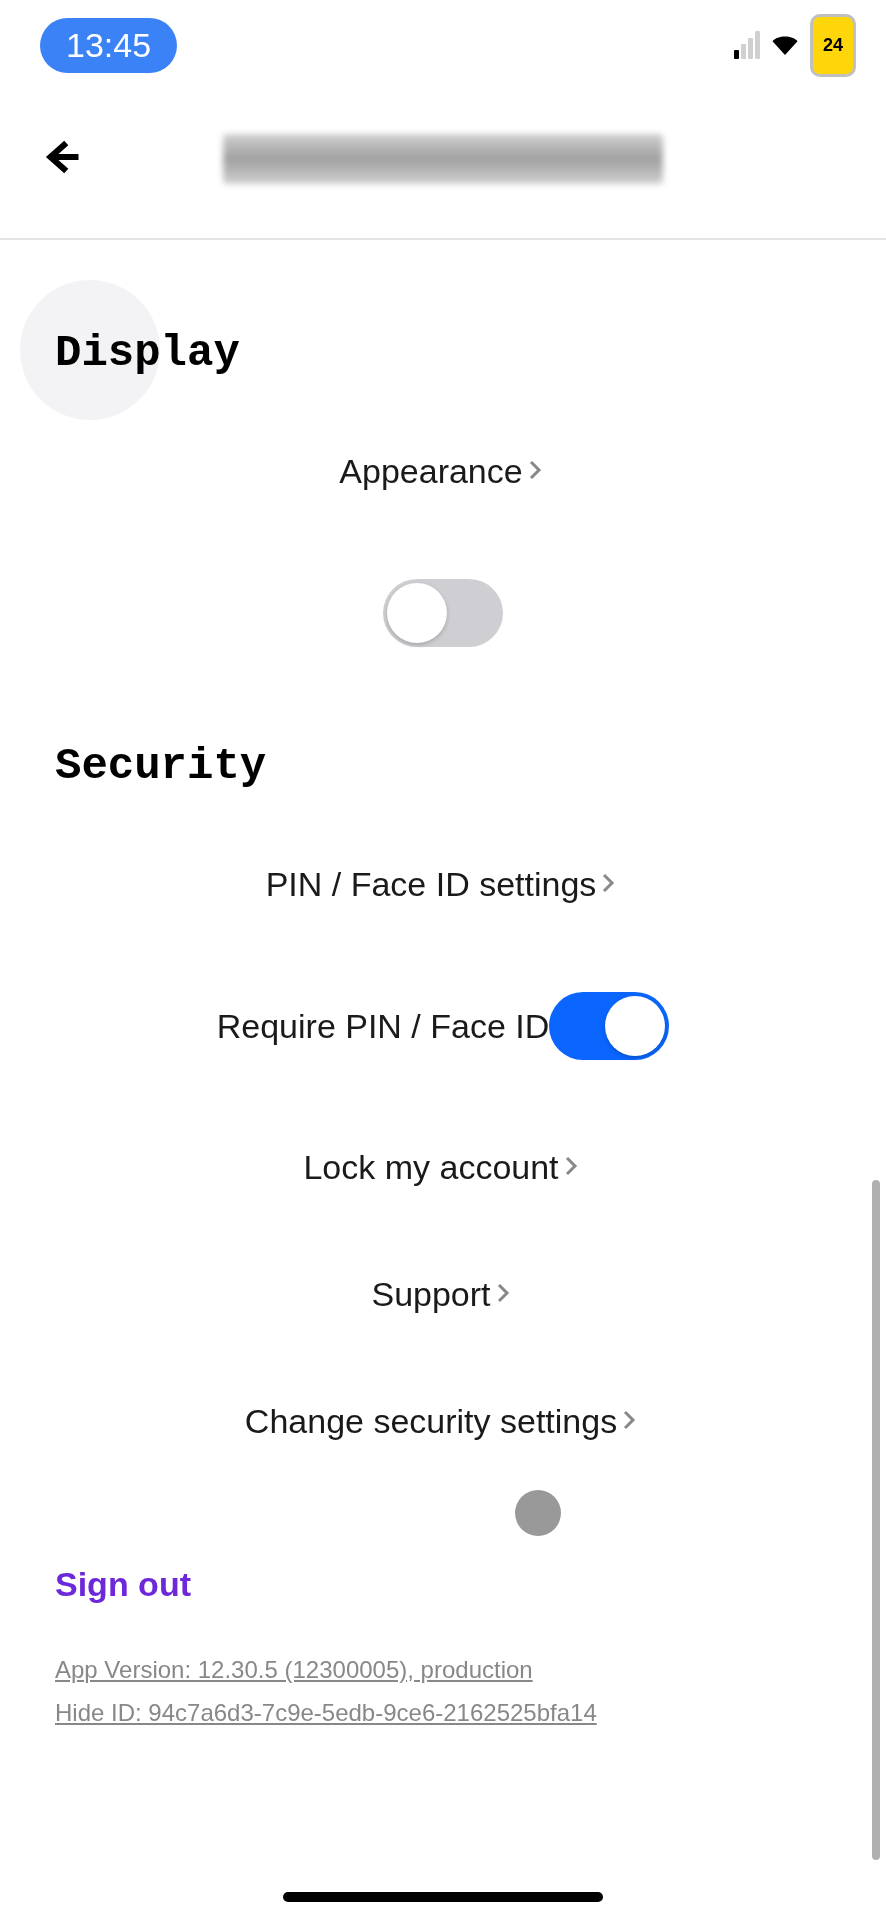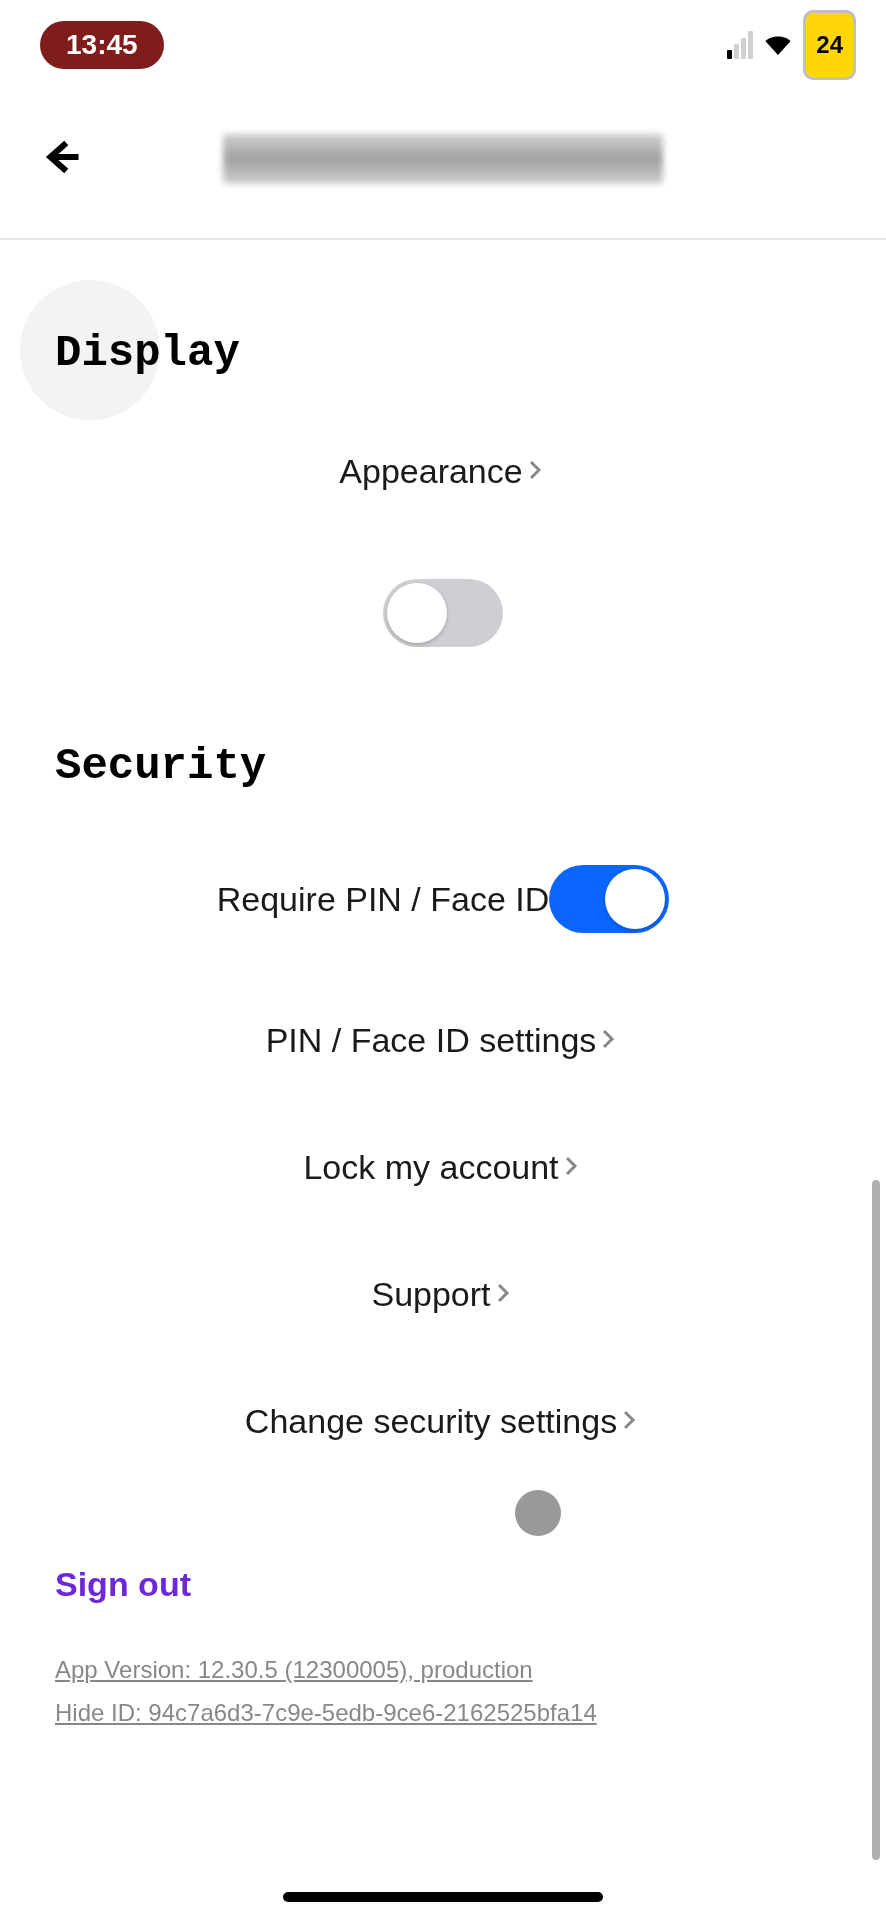--- a/index.html
+++ b/index.html
@@ -16,24 +16,24 @@
     overflow: hidden;
   }
   .status-bar {
     display: flex;
     justify-content: space-between;
     align-items: center;
     padding: 12px 30px 12px 40px;
     height: 90px;
   }
   .time-pill {
-    background: #7f1d1d;
+    background: #3b82f6;
     color: white;
-    font-weight: 700;
-    font-size: 28px;
+    font-weight: 400;
+    font-size: 34px;
     padding: 8px 26px;
     border-radius: 30px;
   }
   .status-right {
     display: flex;
     align-items: center;
     gap: 10px;
   }
   .signal-bars {
     display: flex;
@@ -55,21 +55,21 @@
   .signal-bar:nth-child(4){height:28px;}
   .wifi-icon svg {
     width: 30px;
     height: 30px;
     display: block;
   }
   .battery-badge {
     background: #ffd60a;
     color: #000;
     font-weight: 700;
-    font-size: 24px;
+    font-size: 18px;
     padding: 18px 10px;
     border-radius: 10px;
     border: 3px solid #c0c0c0;
   }
   .nav-bar {
     display: flex;
     align-items: center;
     padding: 30px 40px 40px 40px;
     border-bottom: 2px solid #e5e5e5;
     position: relative;
@@ -260,36 +260,36 @@
 
   <div class="setting-row">
     <div class="toggle off">
       <div class="toggle-knob"></div>
     </div>
   </div>
 
   <div class="section-title">Security</div>
 
   <div class="setting-row">
+    <span class="setting-label">PIN / Face ID settings</span>
+    <span class="chevron">
+      <svg viewBox="0 0 24 24">
+          <path d="M8 4 L16 12 L8 20"></path>
+        </svg>
+    </span>
+  </div>
+
+  <div class="setting-row">
     <span class="setting-label">Require PIN / Face ID</span>
     <div class="toggle on">
       <div class="toggle-knob"></div>
     </div>
   </div>
 
   <div class="setting-row">
-    <span class="setting-label">PIN / Face ID settings</span>
-    <span class="chevron">
-      <svg viewBox="0 0 24 24">
-          <path d="M8 4 L16 12 L8 20"></path>
-        </svg>
-    </span>
-  </div>
-
-  <div class="setting-row">
     <span class="setting-label">Lock my account</span>
     <span class="chevron">
       <svg viewBox="0 0 24 24">
           <path d="M8 4 L16 12 L8 20"></path>
         </svg>
     </span>
   </div>
 
   <div class="setting-row">
     <span class="setting-label">Support</span>

